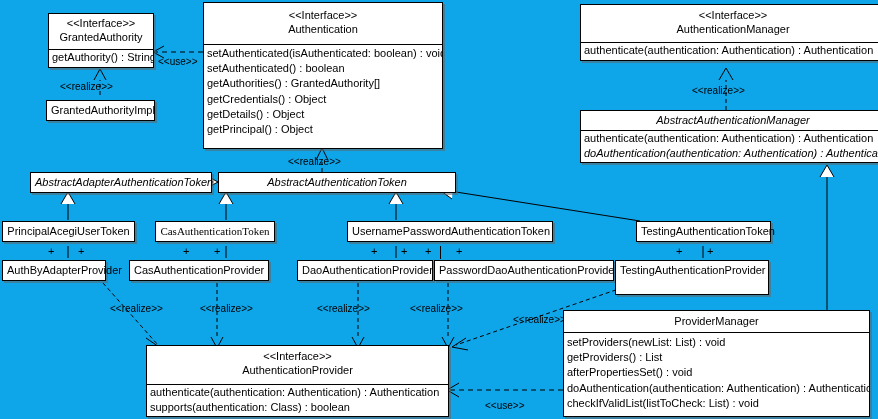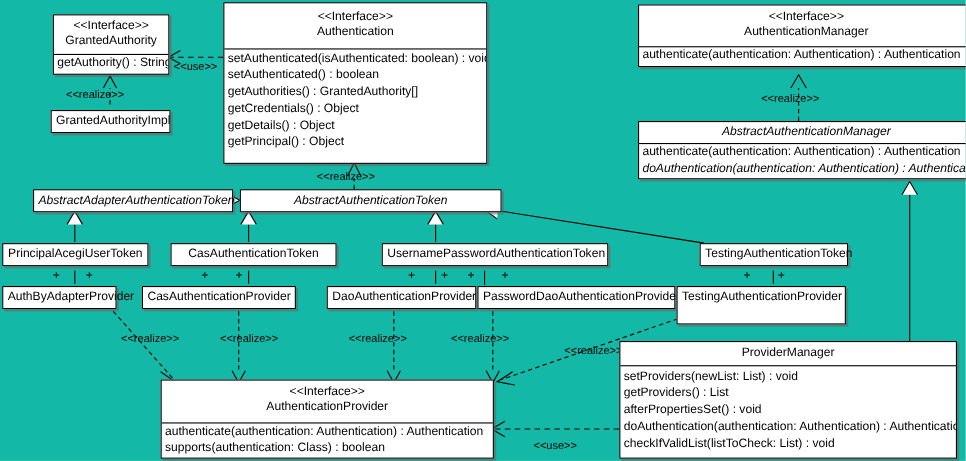--- a/index.html
+++ b/index.html
@@ -4,21 +4,21 @@
 <style>
   html, body {
     margin: 0;
     padding: 0;
     background: #efefef;
   }
   #canvas {
     position: relative;
     width: 878px;
     height: 419px;
-    background: #14b8a6;
+    background: #0ea5e9;
     overflow: hidden;
     font-family: "Liberation Sans", sans-serif;
   }
   
   .uml-box {
     position: absolute;
     background: #ffffff;
     border: 1px solid #000000;
     box-sizing: border-box;
     box-shadow: 2px 2px 0 rgba(100,100,100,0.55);
@@ -269,21 +269,21 @@
       <span class="cname italic">AbstractAuthenticationToken</span>
     </div>
   </div>
 
   <div class="uml-box compact" style="left:2px; top:221px; width:133px; height:21px;">
     <div class="uml-head">
       <span class="cname">PrincipalAcegiUserToken</span>
     </div>
   </div>
 
-  <div class="uml-box compact" style="left:155px; top:221px; width:151px; height:21px;">
+  <div class="uml-box compact" style="left:155px; top:221px; width:120px; height:21px;font-family:Liberation Serif, serif;">
     <div class="uml-head">
       <span class="cname">CasAuthenticationToken</span>
     </div>
   </div>
 
   <div class="uml-box compact" style="left:347px; top:221px; width:206px; height:21px;">
     <div class="uml-head">
       <span class="cname">UsernamePasswordAuthenticationToken</span>
     </div>
   </div>

